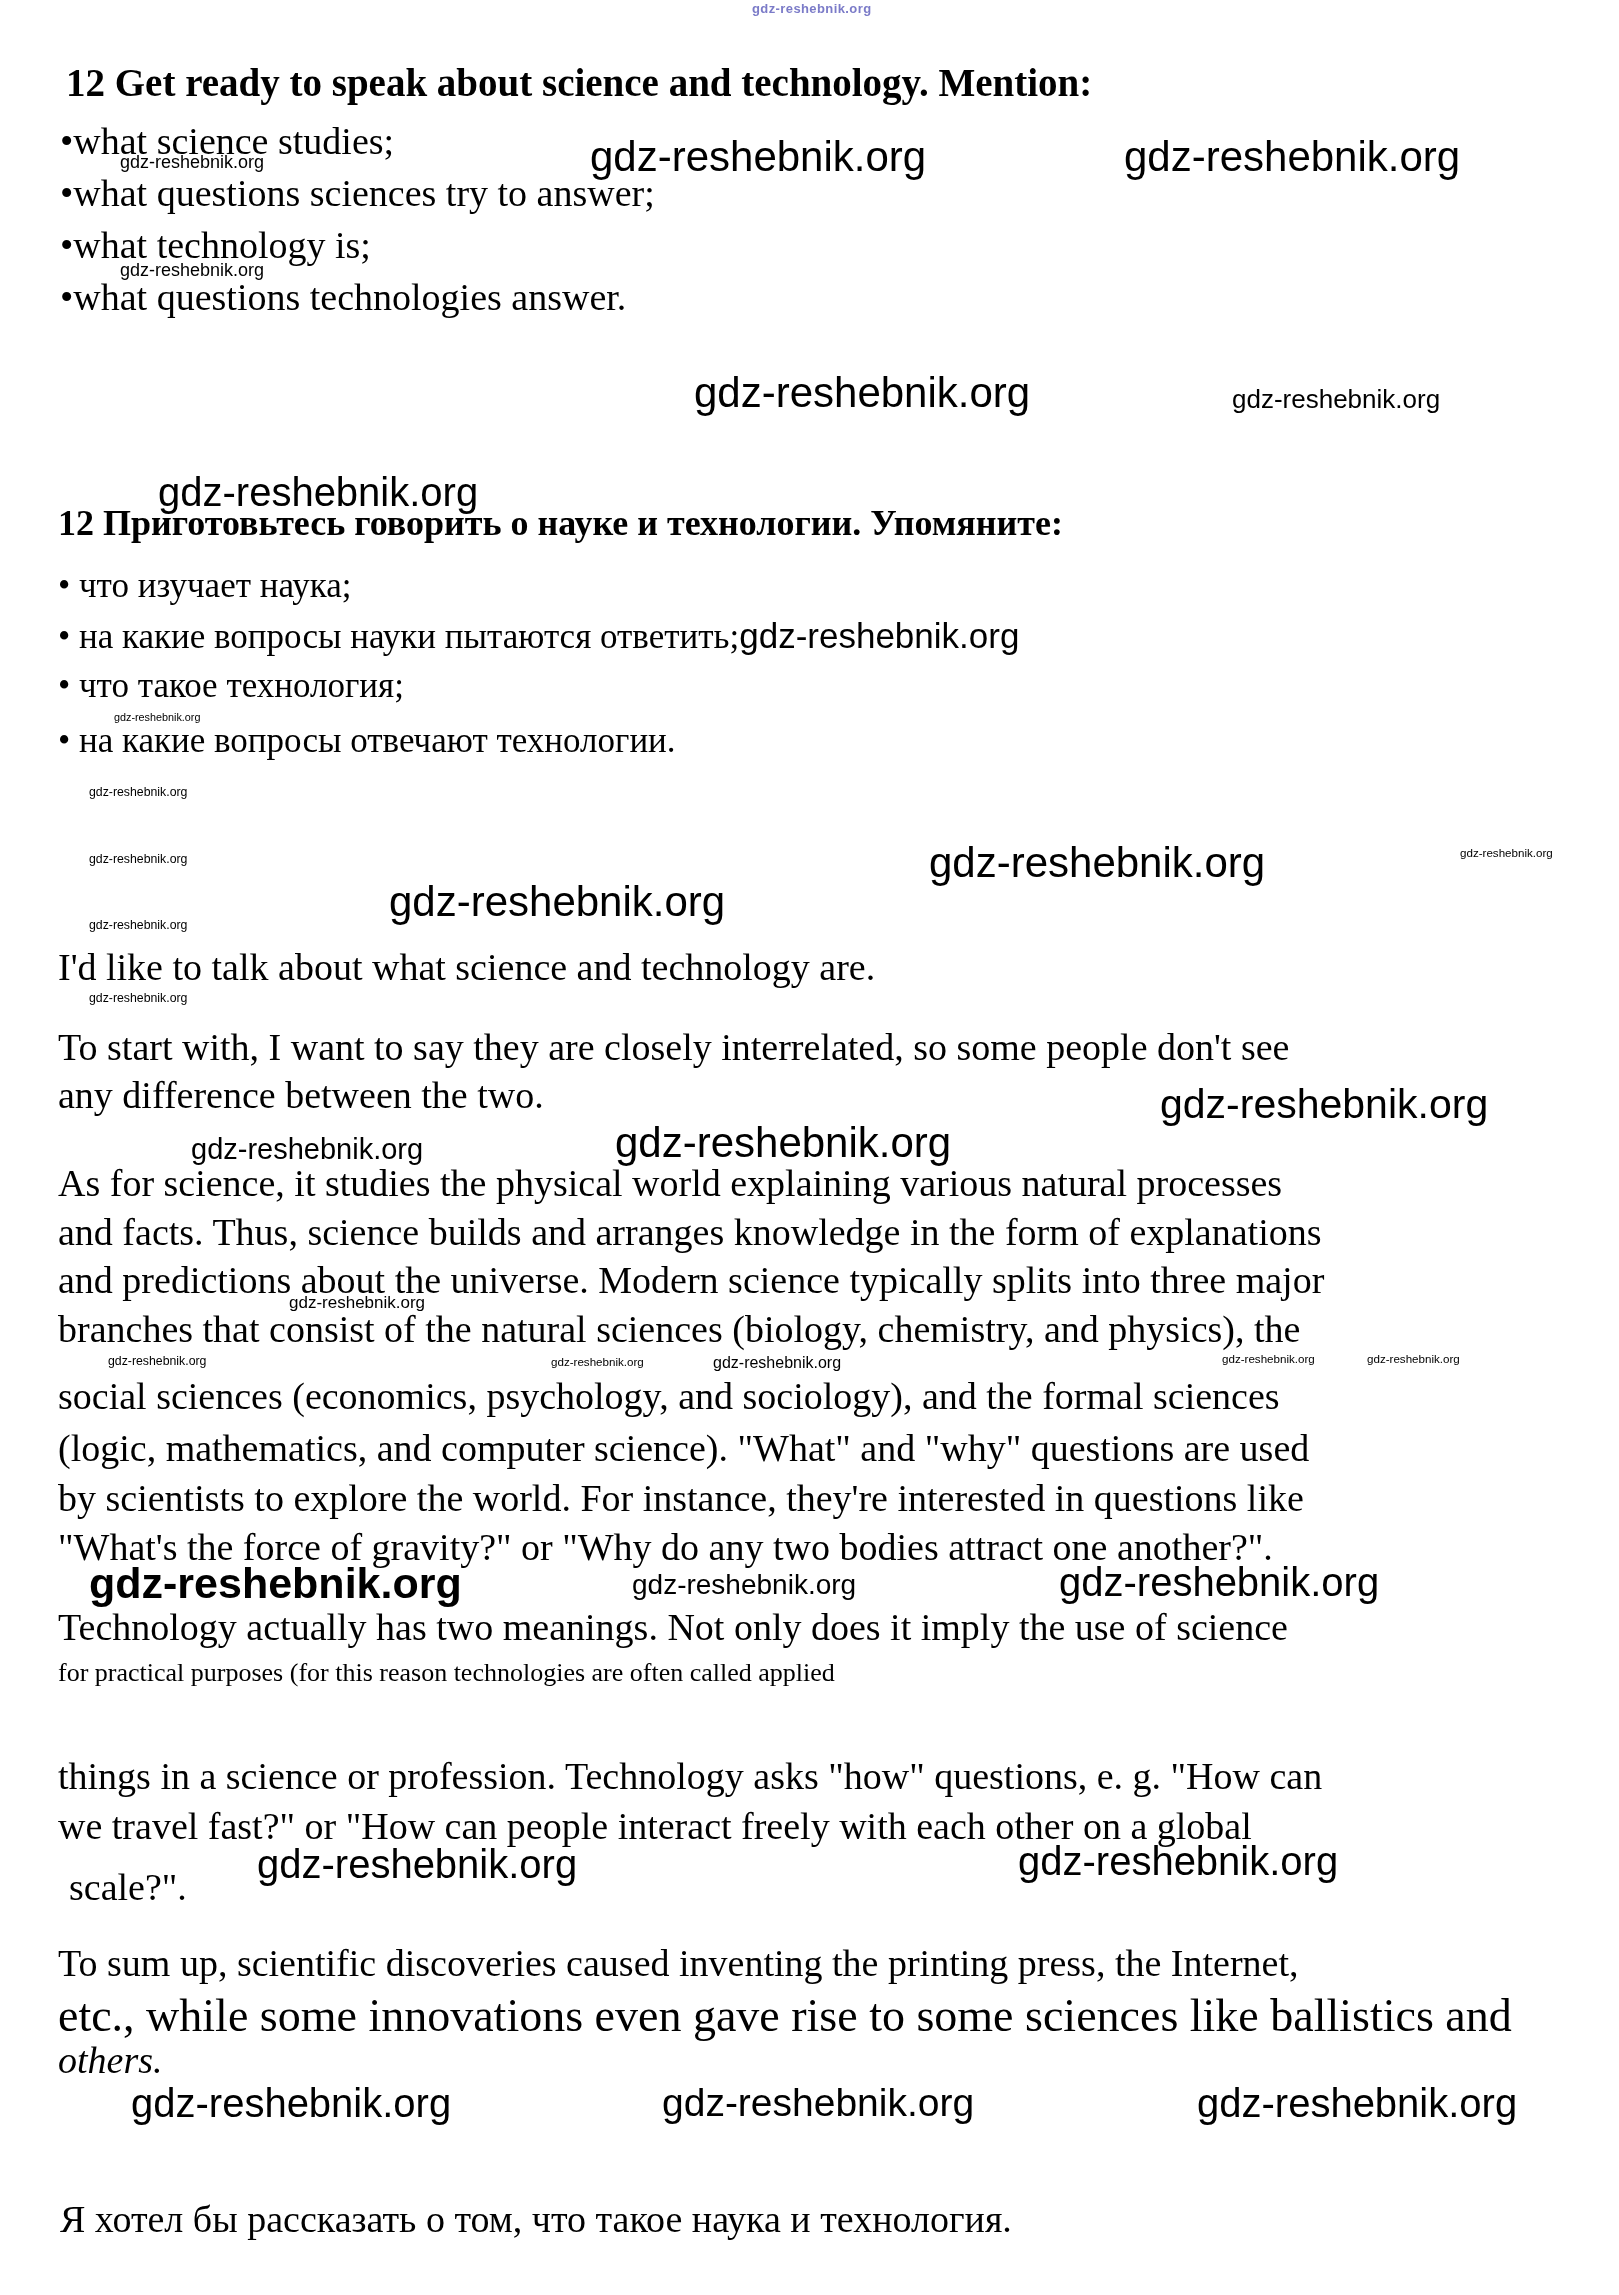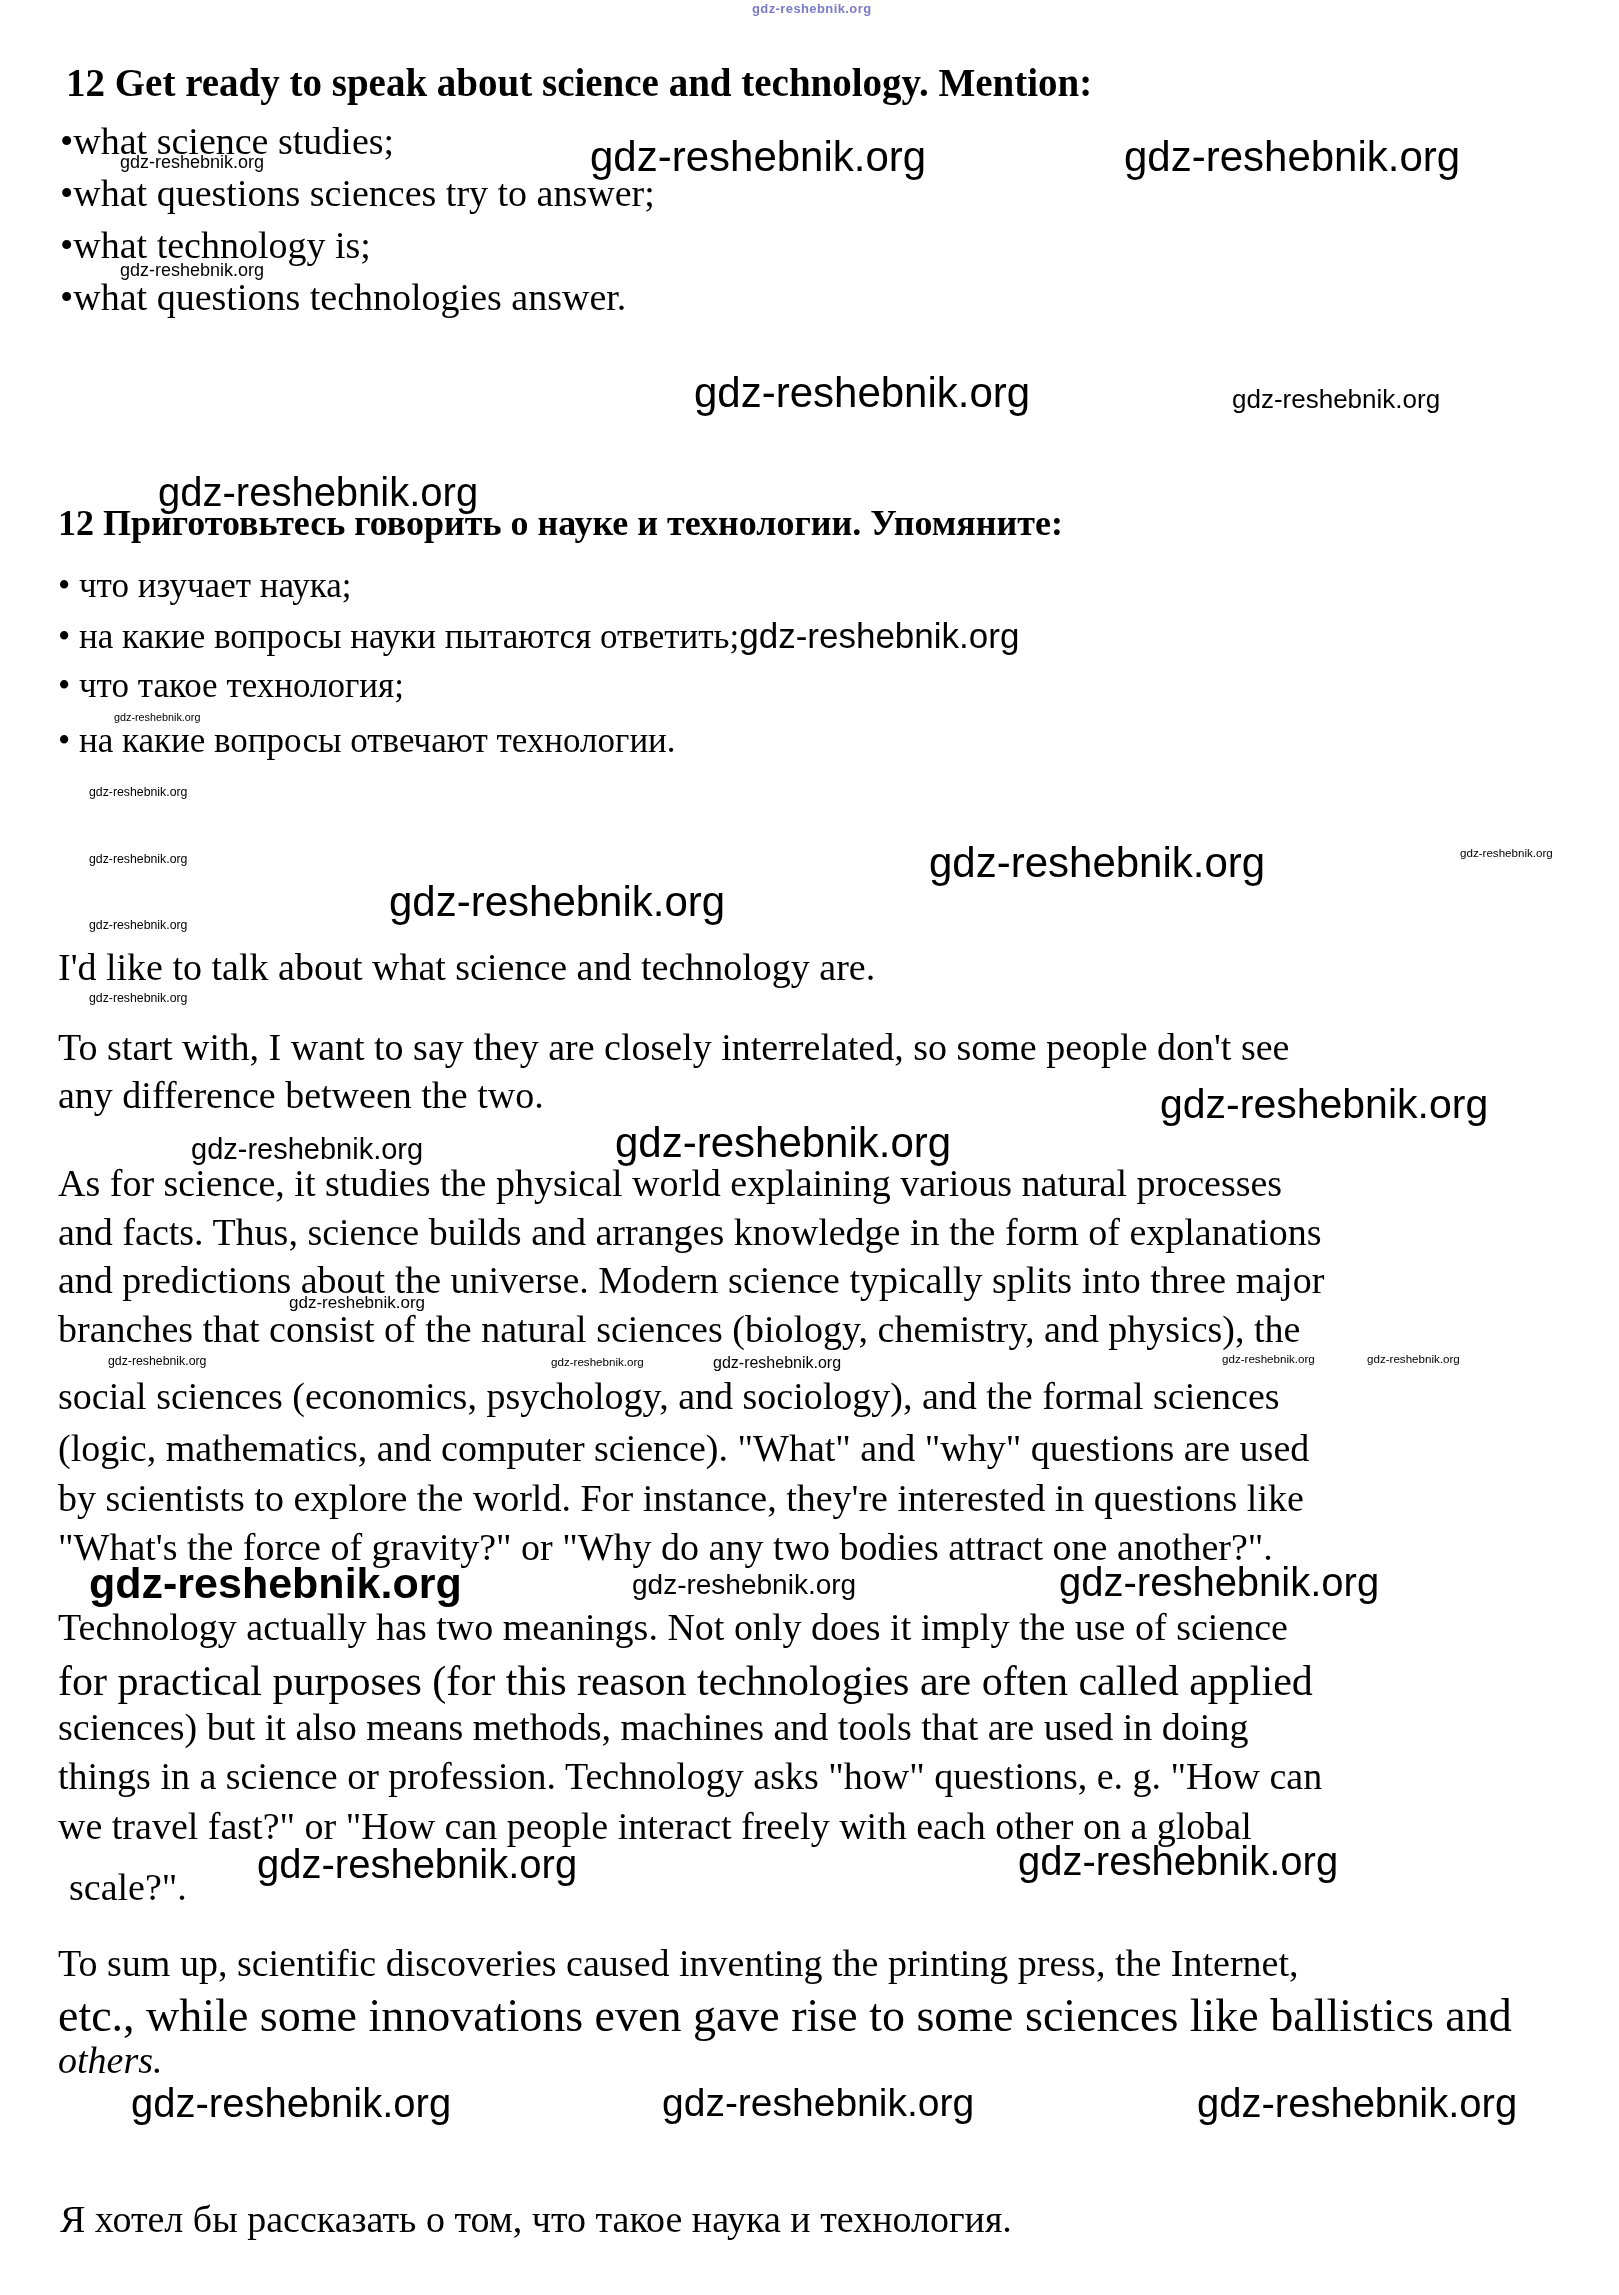--- a/index.html
+++ b/index.html
@@ -96,22 +96,21 @@
   <div class="txt" style="left:58px;top:1164px;font-size:38px;">As for science, it studies the physical world explaining various natural processes</div>
   <div class="txt" style="left:58px;top:1213px;font-size:38px;">and facts. Thus, science builds and arranges knowledge in the form of explanations</div>
   <div class="txt" style="left:58px;top:1261px;font-size:38px;">and predictions about the universe. Modern science typically splits into three major</div>
   <div class="txt" style="left:58px;top:1310px;font-size:38px;">branches that consist of the natural sciences (biology, chemistry, and physics), the</div>
   <div class="txt" style="left:58px;top:1377px;font-size:38px;">social sciences (economics, psychology, and sociology), and the formal sciences</div>
   <div class="txt" style="left:58px;top:1429px;font-size:38px;">(logic, mathematics, and computer science). "What" and "why" questions are used</div>
   <div class="txt" style="left:58px;top:1479px;font-size:38px;">by scientists to explore the world. For instance, they're interested in questions like</div>
   <div class="txt" style="left:58px;top:1528px;font-size:38px;">"What's the force of gravity?" or "Why do any two bodies attract one another?".</div>
 
   <div class="txt" style="left:58px;top:1608px;font-size:38px;">Technology actually has two meanings. Not only does it imply the use of science</div>
-  <div class="txt" style="left:58px;top:1659px;font-size:42px;text-align:center;">for practical purposes (for this reason technologies are often called applied</div>
-  <div class="txt" style="left:58px;top:1708px;font-size:38px;">sciences) but it also means methods, machines and tools that are used in doing</div>
+  <div class="txt" style="left:58px;top:1659px;font-size:26px;text-align:center;">for practical purposes (for this reason technologies are often called applied</div>
   <div class="txt" style="left:58px;top:1757px;font-size:38px;">things in a science or profession. Technology asks "how" questions, e. g. "How can</div>
   <div class="txt" style="left:58px;top:1807px;font-size:38px;">we travel fast?" or "How can people interact freely with each other on a global</div>
   <div class="txt" style="left:69px;top:1868px;font-size:38px;">scale?".</div>
 
   <div class="txt" style="left:58px;top:1944px;font-size:38px;">To sum up, scientific discoveries caused inventing the printing press, the Internet,</div>
   <div class="txt" style="left:58px;top:1992px;font-size:46px;">etc., while some innovations even gave rise to some sciences like ballistics and</div>
   <div class="txt" style="left:58px;top:2041px;font-size:38px;font-style:italic;">others.</div>
 
   <div class="txt" style="left:60px;top:2200px;font-size:38px;">Я хотел бы рассказать о том, что такое наука и технология.</div>
 

